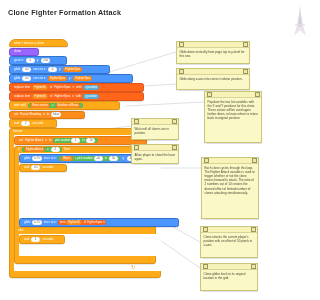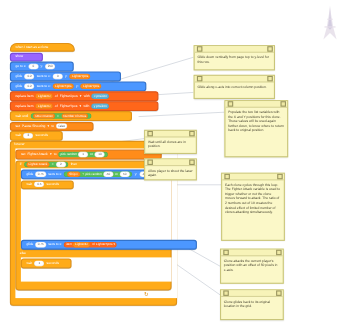--- a/index.html
+++ b/index.html
@@ -91,20 +91,21 @@
     padding:2px 2.5px;
     font-size:3.05px;line-height:1.35;color:#4a4733;
     word-wrap:break-word;
   }
 </style>
 </head>
 <body>
 
 <div id="stage">
 
+  <div class="doc-title">Clone Fighter Formation Attack</div>
 
   <svg class="watermark" viewBox="0 0 22 36">
     <path d="M11 2 L12 10 L14 22 L17 33 L11 27 L5 33 L8 22 L10 10 Z" fill="#b9a8c4" opacity=".7"></path>
     <path d="M11 4 L11.5 12 L13 22 L11 24 L9 22 L10.5 12 Z" fill="#8f7fb0" opacity=".75"></path>
     <rect x="6" y="21" width="10" height="1" fill="#c7b6d0"></rect>
     <rect x="8.5" y="14" width="5" height=".9" fill="#c7b6d0"></rect>
   </svg>
 
   <svg class="wires" viewBox="0 0 316 300">
     <g stroke="#b9c0cc" stroke-width=".5" fill="none">

